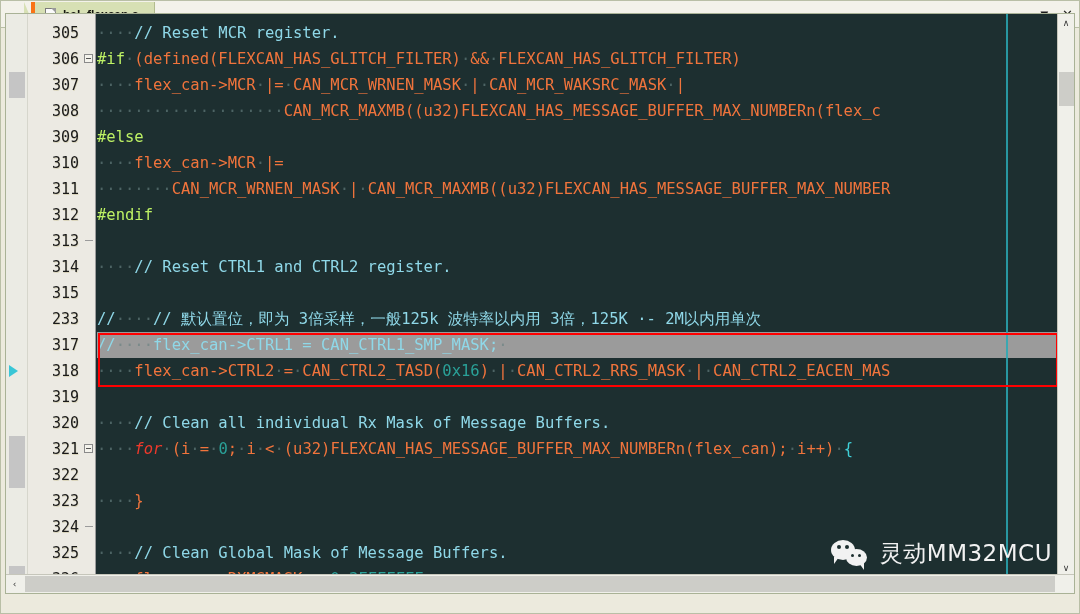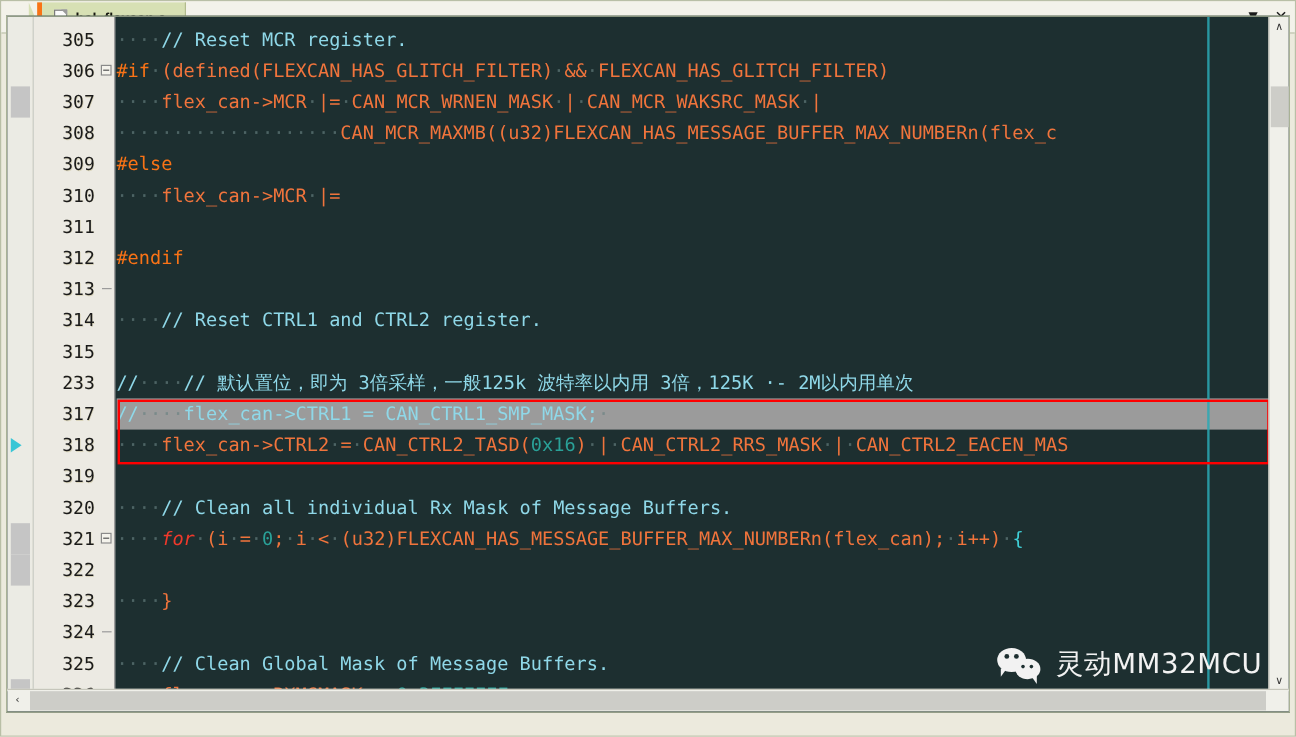--- a/index.html
+++ b/index.html
@@ -153,21 +153,21 @@
     white-space: pre;
     font-family: "DejaVu Sans Mono", monospace;
     font-size: 15.5px;
     color: #e8e8d8;
   }
   .line.sel { background: #9b9b9b; }
   .line .t { white-space: pre; }
 
   
   .cmt   { color: #8fd8e8; }
-  .pre   { color: #f97316; margin-top: 47px; }
+  .pre   { color: #bef264; margin-top: 47px; }
   .kw    { color: #f0392b; font-style: italic; }
   .id    { color: #f0743c; }
   .num   { color: #2aa198; }
   .punc  { color: #f0743c; }
   .brace { color: #3fd0d8; }
   .dot   { color: #4d6464; }
   .sel .cmt, .sel .id, .sel .num, .sel .punc { color: #8fd8e8; }
   .sel .dot { color: #7a8a8a; }
 
   
@@ -326,20 +326,21 @@
         <div class="lnum" style="top: 552px;">326</div>
         <div class="lnum" style="top: 578px;">327</div>
       </div>
     <div id="code">
       <div class="line" style="top: 6px;"><span class="t dot">····</span><span class="t cmt">// Reset MCR register.</span></div>
         <div class="line" style="top: 32px;"><span class="t pre">#if</span><span class="t dot">·</span><span class="t id">(defined(FLEXCAN_HAS_GLITCH_FILTER)</span><span class="t dot">·</span><span class="t id">&amp;&amp;</span><span class="t dot">·</span><span class="t id">FLEXCAN_HAS_GLITCH_FILTER)</span></div>
         <div class="line" style="top: 58px;"><span class="t dot">····</span><span class="t id">flex_can-&gt;MCR</span><span class="t dot">·</span><span class="t punc">|=</span><span class="t dot">·</span><span class="t id">CAN_MCR_WRNEN_MASK</span><span class="t dot">·</span><span class="t punc">|</span><span class="t dot">·</span><span class="t id">CAN_MCR_WAKSRC_MASK</span><span class="t dot">·</span><span class="t punc">|</span></div>
         <div class="line" style="top: 84px;"><span class="t dot">····················</span><span class="t id">CAN_MCR_MAXMB((u32)FLEXCAN_HAS_MESSAGE_BUFFER_MAX_NUMBERn(flex_c</span></div>
         <div class="line" style="top: 110px;"><span class="t pre">#else</span></div>
         <div class="line" style="top: 136px;"><span class="t dot">····</span><span class="t id">flex_can-&gt;MCR</span><span class="t dot">·</span><span class="t punc">|=</span></div>
+        <div class="line" style="top: 162px;"><span class="t dot">········</span><span class="t id">CAN_MCR_WRNEN_MASK</span><span class="t dot">·</span><span class="t punc">|</span><span class="t dot">·</span><span class="t id">CAN_MCR_MAXMB((u32)FLEXCAN_HAS_MESSAGE_BUFFER_MAX_NUMBER</span></div>
         <div class="line" style="top: 188px;"><span class="t pre">#endif</span></div>
         <div class="line" style="top: 214px;"></div>
         <div class="line" style="top: 240px;"><span class="t dot">····</span><span class="t cmt">// Reset CTRL1 and CTRL2 register.</span></div>
         <div class="line" style="top: 266px;"></div>
         <div class="line" style="top: 292px;"><span class="t cmt">//</span><span class="t dot">····</span><span class="t cmt">// 默认置位，即为 3倍采样，一般125k 波特率以内用 3倍，125K ·- 2M以内用单次</span></div>
         <div class="line sel" style="top: 318px;"><span class="t cmt">//</span><span class="t dot">····</span><span class="t cmt">flex_can-&gt;CTRL1 = CAN_CTRL1_SMP_MASK;</span><span class="t dot">·</span></div>
         <div class="line" style="top: 344px;"><span class="t dot">····</span><span class="t id">flex_can-&gt;CTRL2</span><span class="t dot">·</span><span class="t punc">=</span><span class="t dot">·</span><span class="t id">CAN_CTRL2_TASD(</span><span class="t num">0x16</span><span class="t id">)</span><span class="t dot">·</span><span class="t punc">|</span><span class="t dot">·</span><span class="t id">CAN_CTRL2_RRS_MASK</span><span class="t dot">·</span><span class="t punc">|</span><span class="t dot">·</span><span class="t id">CAN_CTRL2_EACEN_MAS</span></div>
         <div class="line" style="top: 370px;"></div>
         <div class="line" style="top: 396px;"><span class="t dot">····</span><span class="t cmt">// Clean all individual Rx Mask of Message Buffers.</span></div>
         <div class="line" style="top: 422px;"><span class="t dot">····</span><span class="t kw">for</span><span class="t dot">·</span><span class="t id">(i</span><span class="t dot">·</span><span class="t punc">=</span><span class="t dot">·</span><span class="t num">0</span><span class="t punc">;</span><span class="t dot">·</span><span class="t id">i</span><span class="t dot">·</span><span class="t punc">&lt;</span><span class="t dot">·</span><span class="t id">(u32)FLEXCAN_HAS_MESSAGE_BUFFER_MAX_NUMBERn(flex_can);</span><span class="t dot">·</span><span class="t id">i++)</span><span class="t dot">·</span><span class="t brace">{</span></div>

